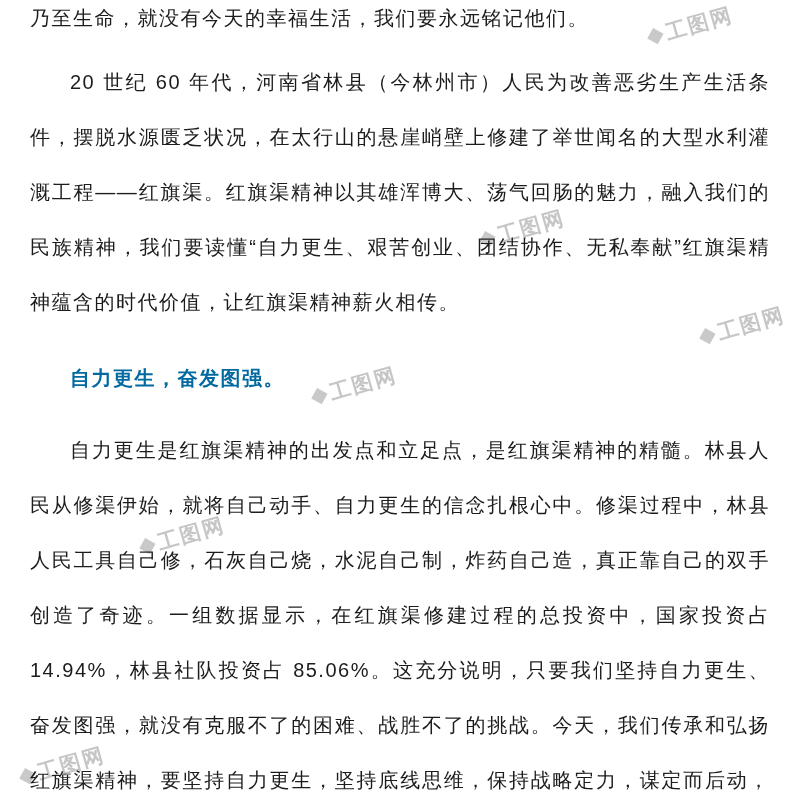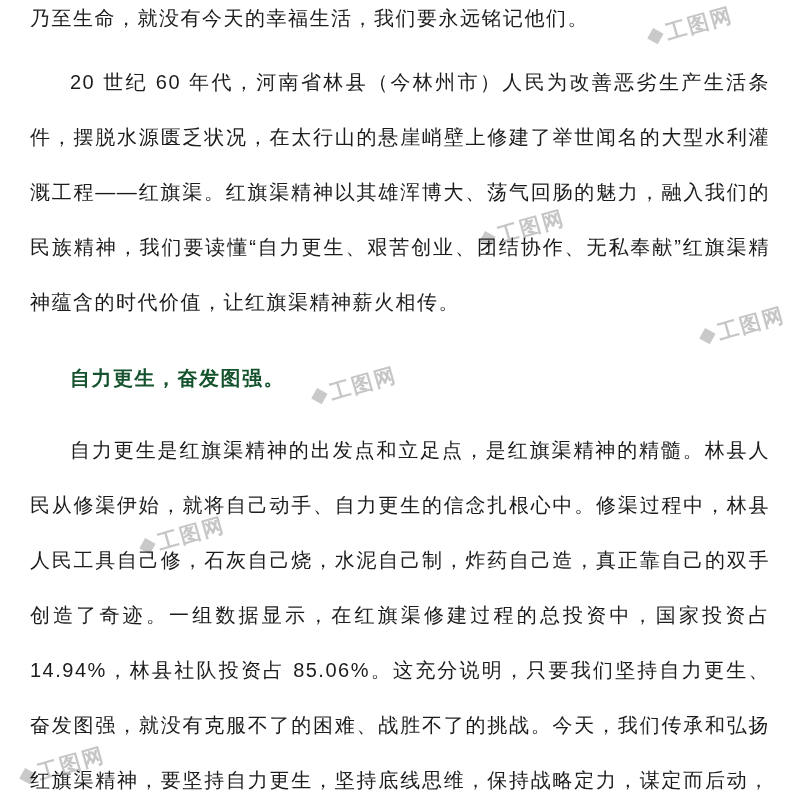--- a/index.html
+++ b/index.html
@@ -25,21 +25,21 @@
     line-height: 55px;
     letter-spacing: 1.5px;
     text-align: justify;
     color: #1c1c1c;
     margin-bottom: 9px;
   }
   .para.cont { margin-top: -9px; text-indent: 0; }
   .para.indent { text-indent: 2em; }
   .heading {
     font-weight: bold;
-    color: #14532d;
+    color: #0369a1;
     margin-top: 21px;
     margin-bottom: 17px;
   }
   .watermark {
     position: absolute;
     z-index: 1;
     display: flex;
     align-items: center;
     gap: 5px;
     color: #c6c6c6;

